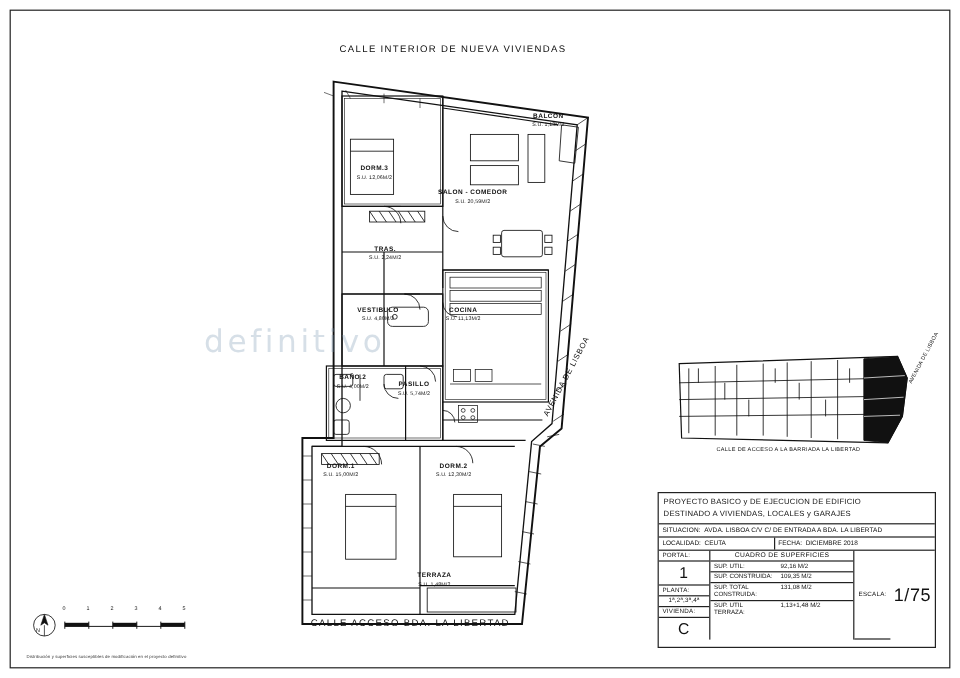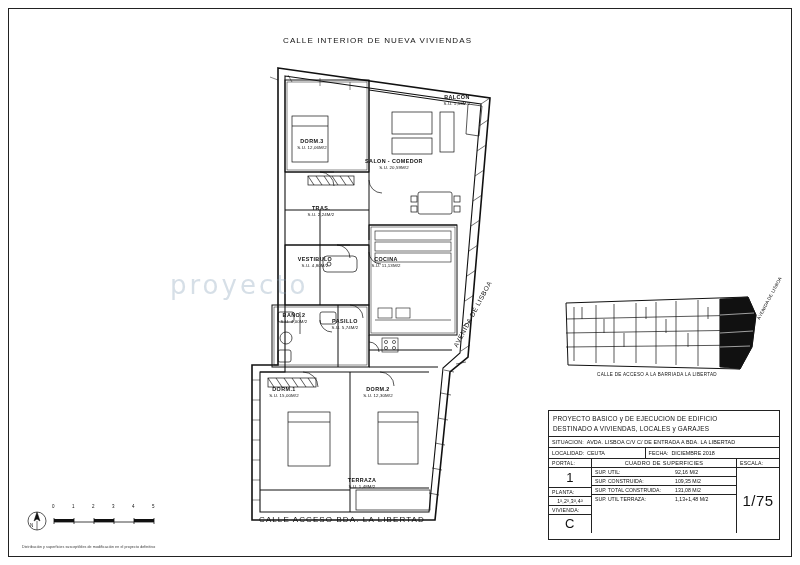--- a/index.html
+++ b/index.html
@@ -155,21 +155,21 @@
   }
   .tb-mid {
     flex: 1 1 auto;
     border-right: 1px solid #222;
     display: flex;
     flex-direction: column;
   }
   .tb-right {
     flex: 0 0 42px;
     display: flex;
-    flex-direction: column;
+    flex-direction: row;
   }
   .cellbox {
     border-bottom: 1px solid #222;
     padding: 1px 3px;
     box-sizing: border-box;
     font-size: 5.2px;
     display: flex;
     align-items: center;
     letter-spacing: 0.2px;
   }
@@ -344,21 +344,21 @@
 
         <path d="M448,84 L462,86 L459,116 L446,114 Z"></path>
       </g>
 
       <g stroke="#111" stroke-width="0.5">
         <path d="M240,360 l-8,0 M240,380 l-8,0 M240,400 l-8,0 M240,420 l-8,0 M240,440 l-8,0 M240,460 l-8,0 M240,480 l-8,0"></path>
         <path d="M258,60 l-8,-3 M272,62 l-4,-7 M300,66 l0,-8 M330,70 l0,-8"></path>
       </g>
     </svg>
 
-    <div class="watermark">proyecto</div>
+    <div class="watermark">definitivo</div>
   </div>
 
   <div class="room" style="left:282px; top:138px; width:60px;">
     <span class="rname">DORM.3</span>
       <span class="rarea">S.U. 12,06M/2</span>
   </div>
   <div class="room" style="left:358px; top:158px; width:72px;">
     <span class="rname">SALON - COMEDOR</span>
       <span class="rarea">S.U. 20,59M/2</span>
   </div>

